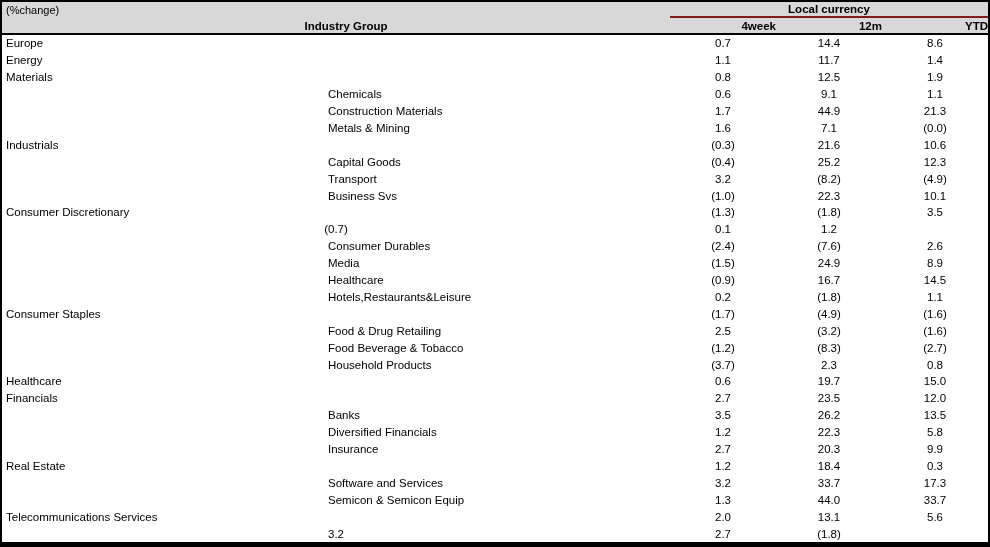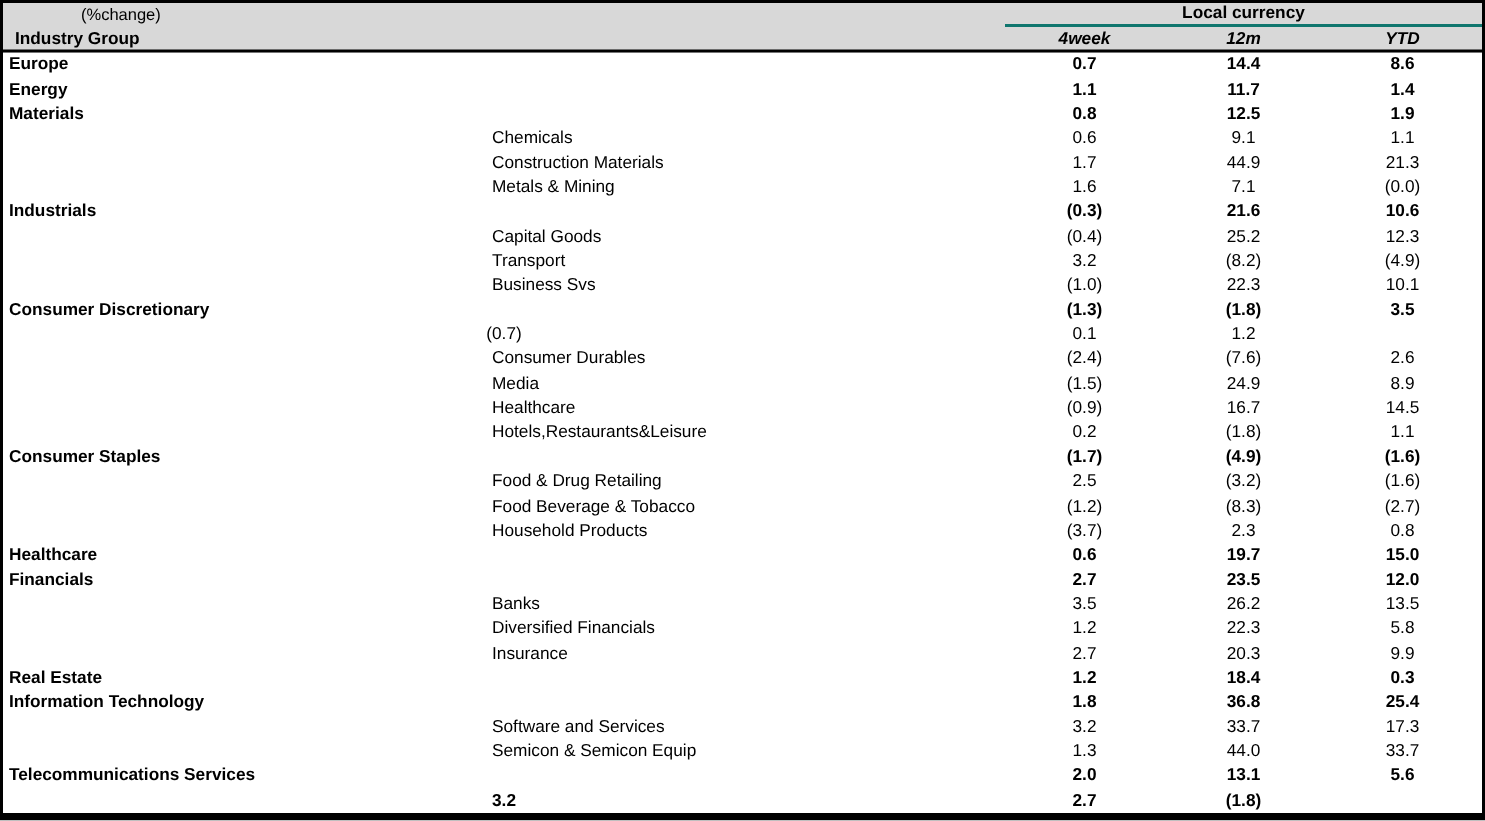--- a/index.html
+++ b/index.html
@@ -23,62 +23,62 @@
     display: grid;
     grid-template-columns: 1fr 106px 106px 106px;
     align-items: center;
   }
 
   .thead {
     background: #d8d8d8;
     border-bottom: 2px solid #000;
     flex: 0 0 auto;
   }
-  .thead-row1 { height: 16px; padding-left: 48px; }
+  .thead-row1 { height: 16px; }
   .thead-row2 { height: 15px; }
 
   .pct-label {
     padding-left: 4px;
     font-size: 11px;
     line-height: 12px;
   }
   .currency-spanner {
     grid-column: 2 / 5;
     text-align: center;
     font-weight: bold;
     font-size: 11.5px;
-    border-bottom: 2px solid #0f766e;
+    border-bottom: 2px solid #7f1d1d;
     height: 100%;
     display: flex;
     align-items: center;
     justify-content: center;
   }
   .industry-group-label {
-    padding-left: 8px;
+    padding-left: 20px;
     font-weight: bold;
     font-size: 11.5px;
+    text-align: center;
   }
   .col-head {
-    text-align: center;
+    text-align: right;
     font-weight: bold;
     font-size: 11.5px;
-    font-style: italic;
   }
 
   .rows {
     flex: 1 1 auto;
     display: grid;
     grid-auto-rows: 1fr;
   }
   .row { font-size: 11.5px; line-height: 12px; }
   .row .label { padding-left: 4px; white-space: nowrap; }
   .row .label.sub-label { padding-left: 326px; }
   .row .val { text-align: center; }
   .row.sector .label,
-  .row.sector .val { font-weight: bold; }
+  .row.sector .val { font-weight: normal; }
 </style>
 </head>
 <body>
 
 <div class="perf-table">
 
   <div class="thead">
     <div class="grid4 thead-row1">
       <div class="pct-label">(%change)</div>
       <div class="currency-spanner">Local currency</div>
@@ -266,26 +266,20 @@
     <div class="val">9.9</div>
   </div>
 
   <div class="grid4 row sector">
     <div class="label sector-label">Real Estate</div>
     <div class="val">1.2</div>
     <div class="val">18.4</div>
     <div class="val">0.3</div>
   </div>
 
-  <div class="grid4 row sector">
-    <div class="label sector-label">Information Technology</div>
-    <div class="val">1.8</div>
-    <div class="val">36.8</div>
-    <div class="val">25.4</div>
-  </div>
 
   <div class="grid4 row">
     <div class="label sub-label">Software and Services</div>
     <div class="val">3.2</div>
     <div class="val">33.7</div>
     <div class="val">17.3</div>
   </div>
 
 
   <div class="grid4 row">

